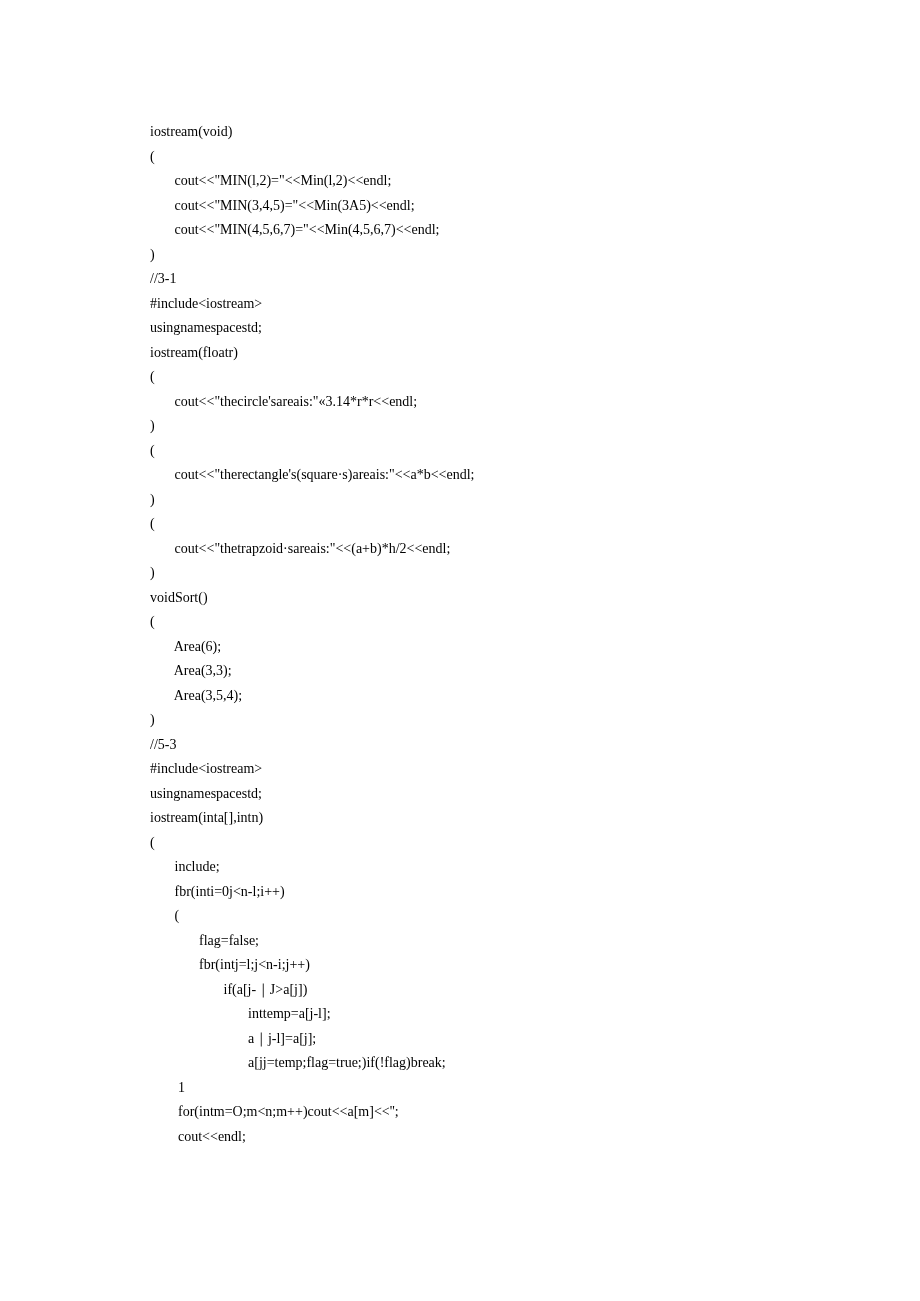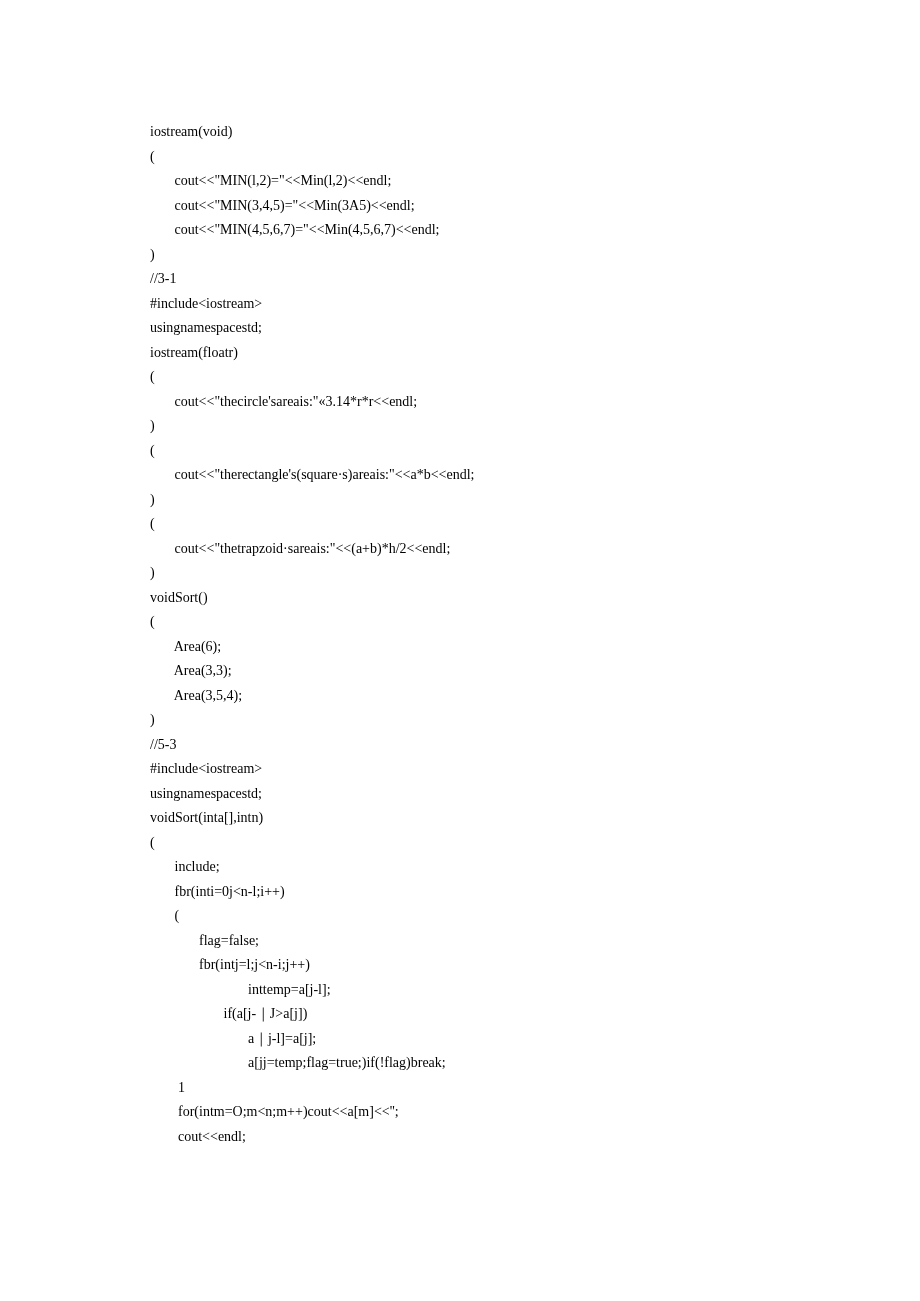--- a/index.html
+++ b/index.html
@@ -31,27 +31,27 @@
 <div class="ln">)</div>
 <div class="ln">voidSort()</div>
 <div class="ln">(</div>
 <div class="ln">       Area(6);</div>
 <div class="ln">       Area(3,3);</div>
 <div class="ln">       Area(3,5,4);</div>
 <div class="ln">)</div>
 <div class="ln">//5-3</div>
 <div class="ln">#include&lt;iostream&gt;</div>
 <div class="ln">usingnamespacestd;</div>
-<div class="ln">voidSort(inta[],intn)</div>
+<div class="ln">iostream(inta[],intn)</div>
 <div class="ln">(</div>
 <div class="ln">       include;</div>
 <div class="ln">       fbr(inti=0j&lt;n-l;i++)</div>
 <div class="ln">       (</div>
 <div class="ln">              flag=false;</div>
 <div class="ln">              fbr(intj=l;j&lt;n-i;j++)</div>
+<div class="ln">                     if(a[j-｜J&gt;a[j])</div>
 <div class="ln">                            inttemp=a[j-l];</div>
-<div class="ln">                     if(a[j-｜J&gt;a[j])</div>
 <div class="ln">                            a｜j-l]=a[j];</div>
 <div class="ln">                            a[jj=temp;flag=true;)if(!flag)break;</div>
 <div class="ln">        1</div>
 <div class="ln">        for(intm=O;m&lt;n;m++)cout&lt;&lt;a[m]&lt;&lt;'';</div>
 <div class="ln">        cout&lt;&lt;endl;</div>
 </div>
 
 </body></html>

